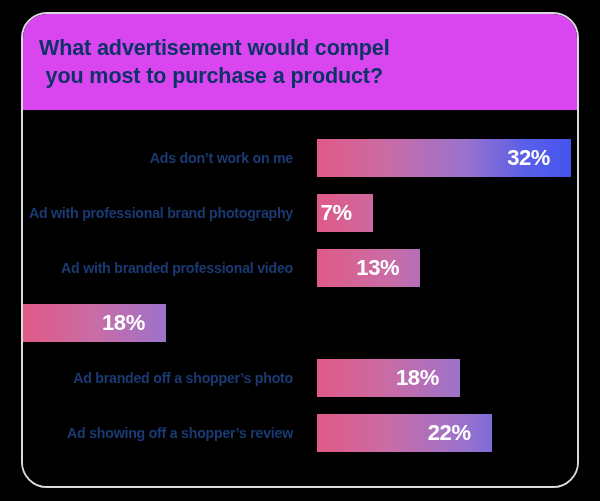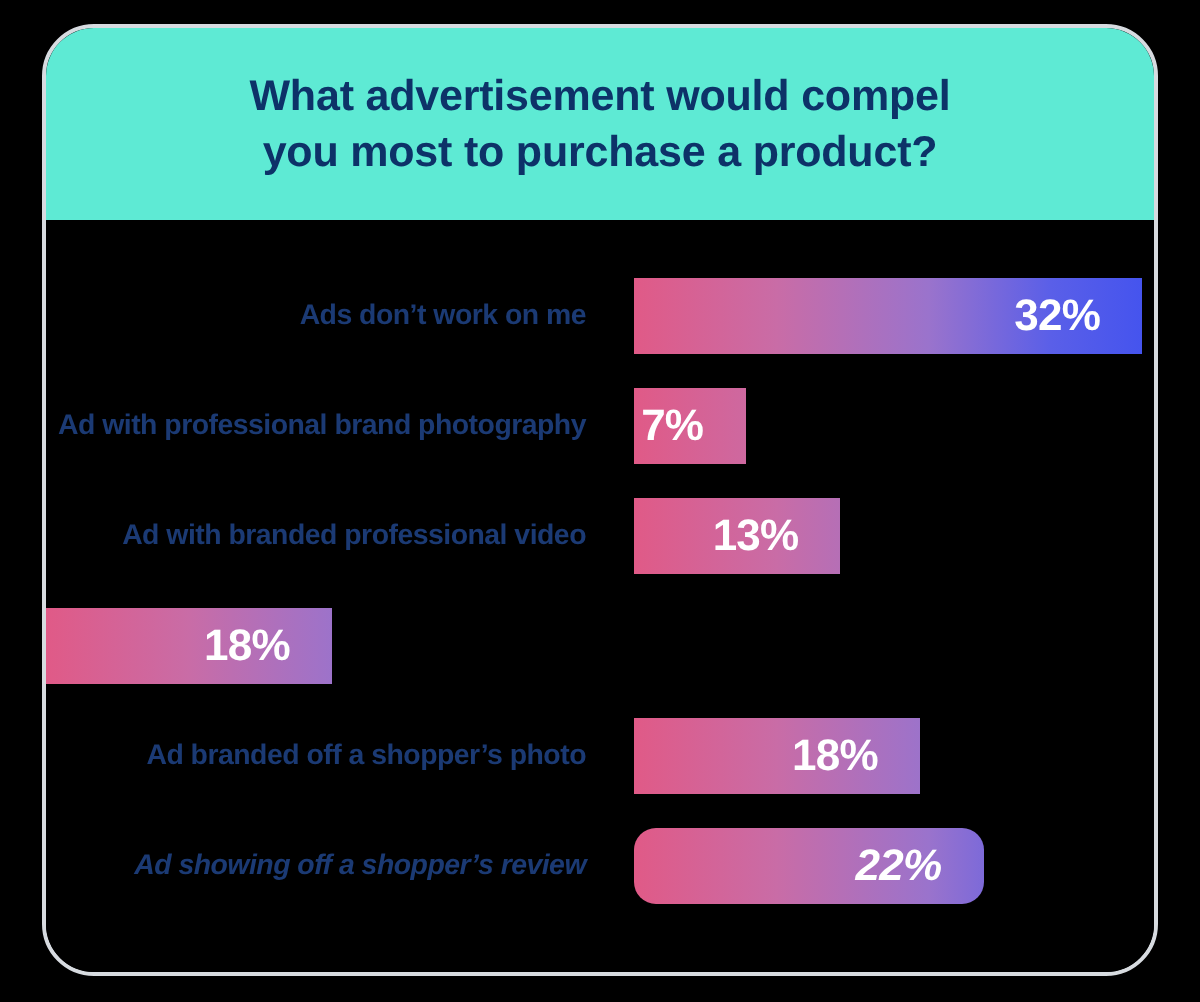--- a/index.html
+++ b/index.html
@@ -28,24 +28,23 @@
     overflow: hidden;
   }
 
   
   #chart-header {
     position: absolute;
     left: 0;
     top: 0;
     width: 100%;
     height: 96px;
-    background: #5eead4;
+    background: #d946ef;
     display: flex;
     align-items: center;
-    justify-content: center;
     box-sizing: border-box;
   }
   #chart-title {
     color: #0d3268;
     font-size: 21.5px;
     font-weight: bold;
     line-height: 1.32;
     text-align: center;
     letter-spacing: -0.1px;
     white-space: pre-line;
@@ -69,21 +68,21 @@
     width: 100%;
   }
 
   .bar-row {
     position: relative;
     height: 38px;
     margin-bottom: 17px;
     display: flex;
     align-items: center;
   }
-  .bar-row:last-child { margin-bottom: 0; font-style: italic; }
+  .bar-row:last-child { margin-bottom: 0; }
 
   .bar-label {
     width: 294px;
     flex: 0 0 294px;
     text-align: right;
     padding-right: 24px;
     box-sizing: border-box;
     color: #1b3a74;
     font-size: 14.2px;
     font-weight: bold;
@@ -173,21 +172,21 @@
         <div class="bar-track">
           <div class="bar-fill" style="width: 142.875px;">
             <span class="bar-value">18%</span>
           </div>
         </div>
       </div>
 
       <div class="bar-row">
         <div class="bar-label">Ad showing off a shopper’s review</div>
         <div class="bar-track">
-          <div class="bar-fill" style="width: 174.625px; border-radius: 11px;">
+          <div class="bar-fill" style="width: 174.625px;">
             <span class="bar-value">22%</span>
           </div>
         </div>
       </div>
 
     </div>
   </div>
 
 </div>
 

